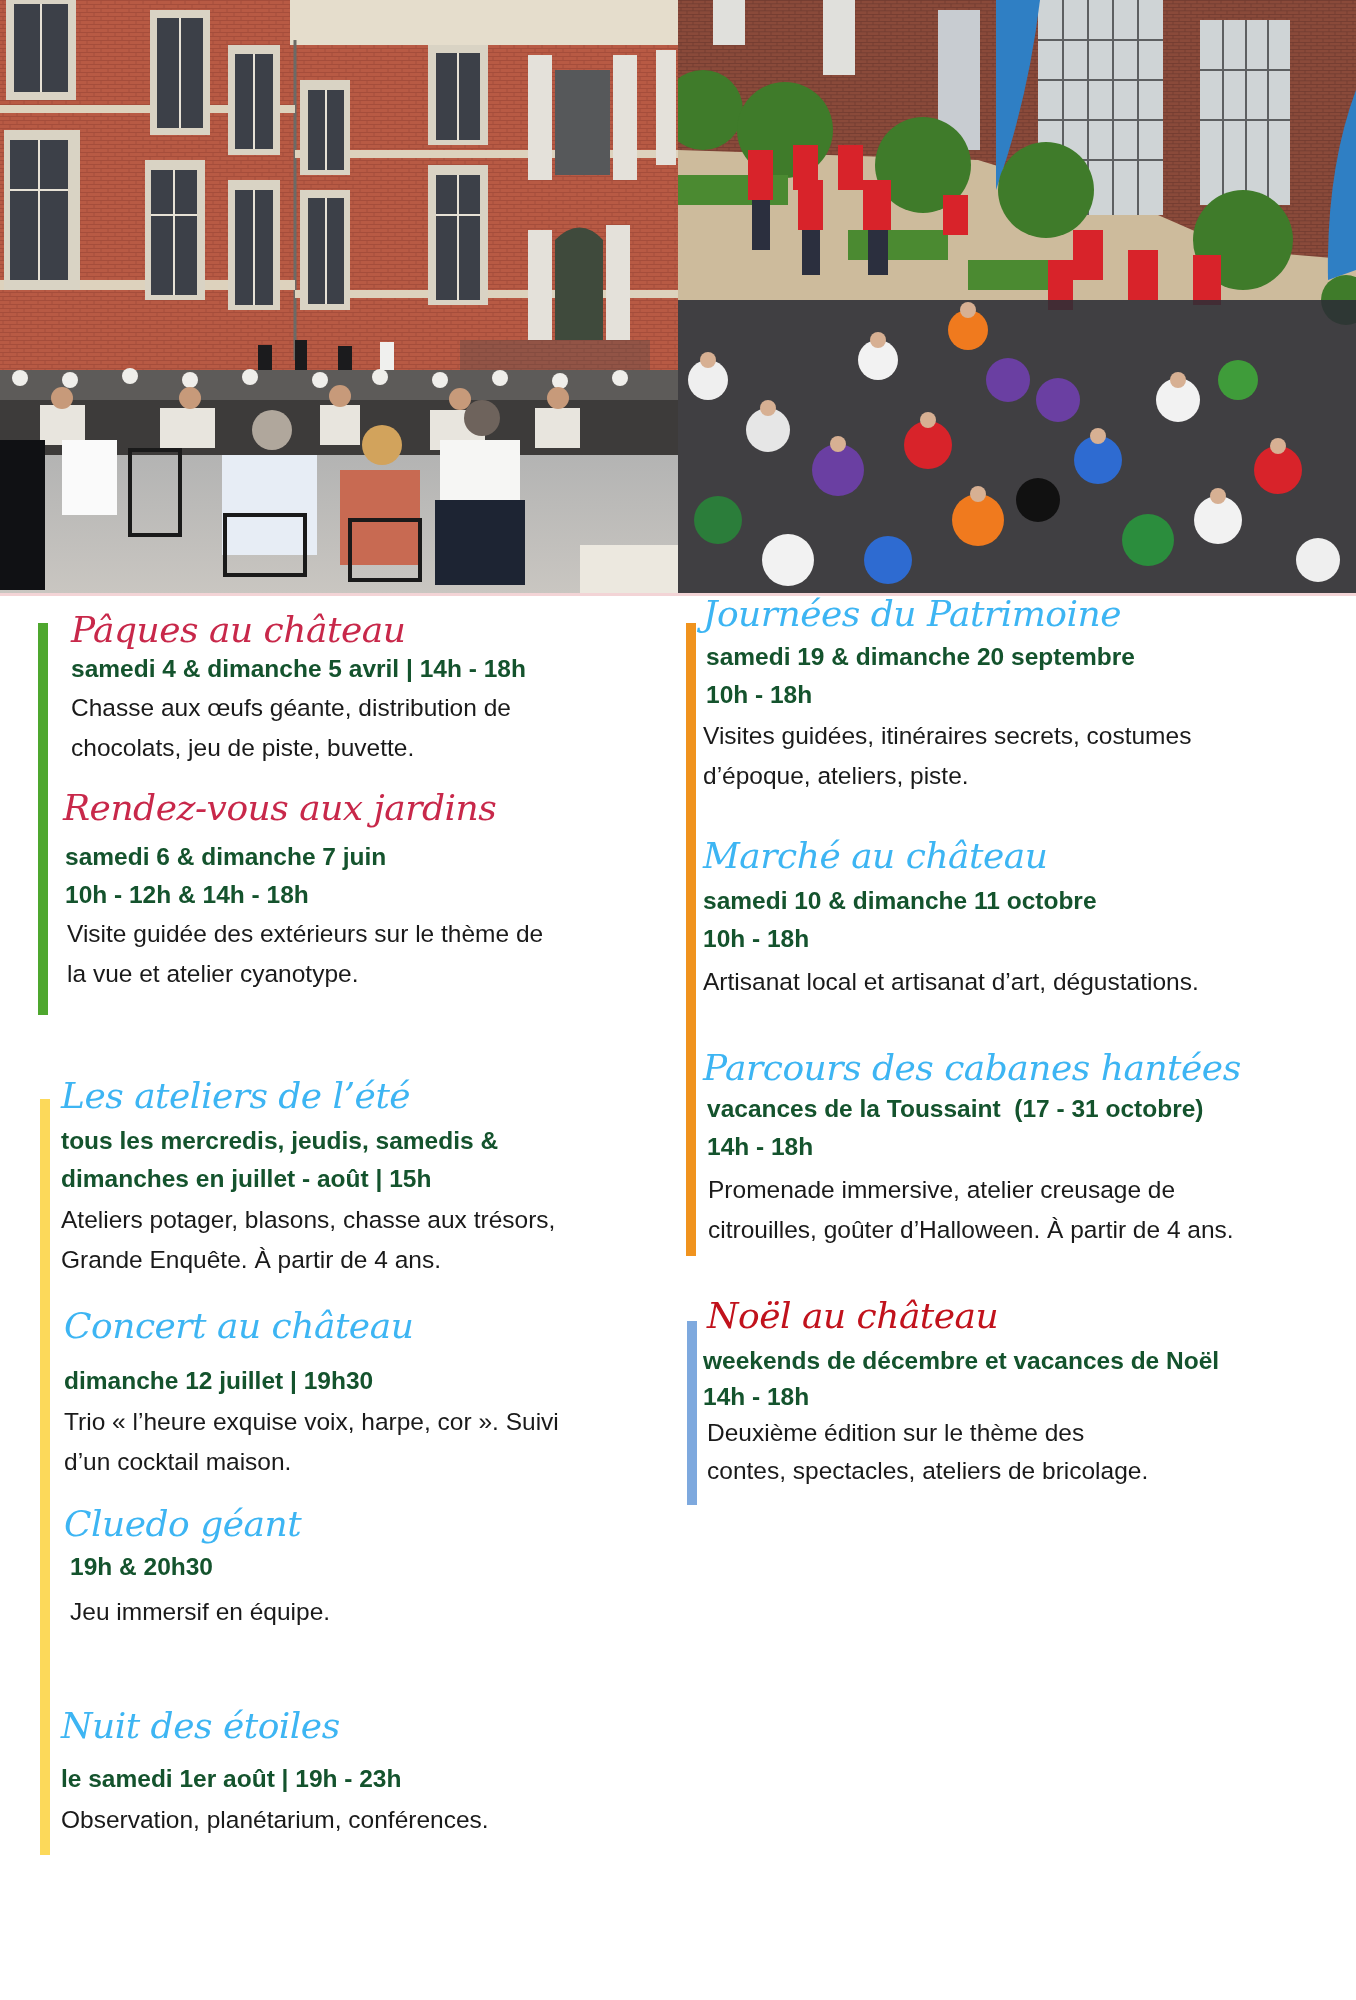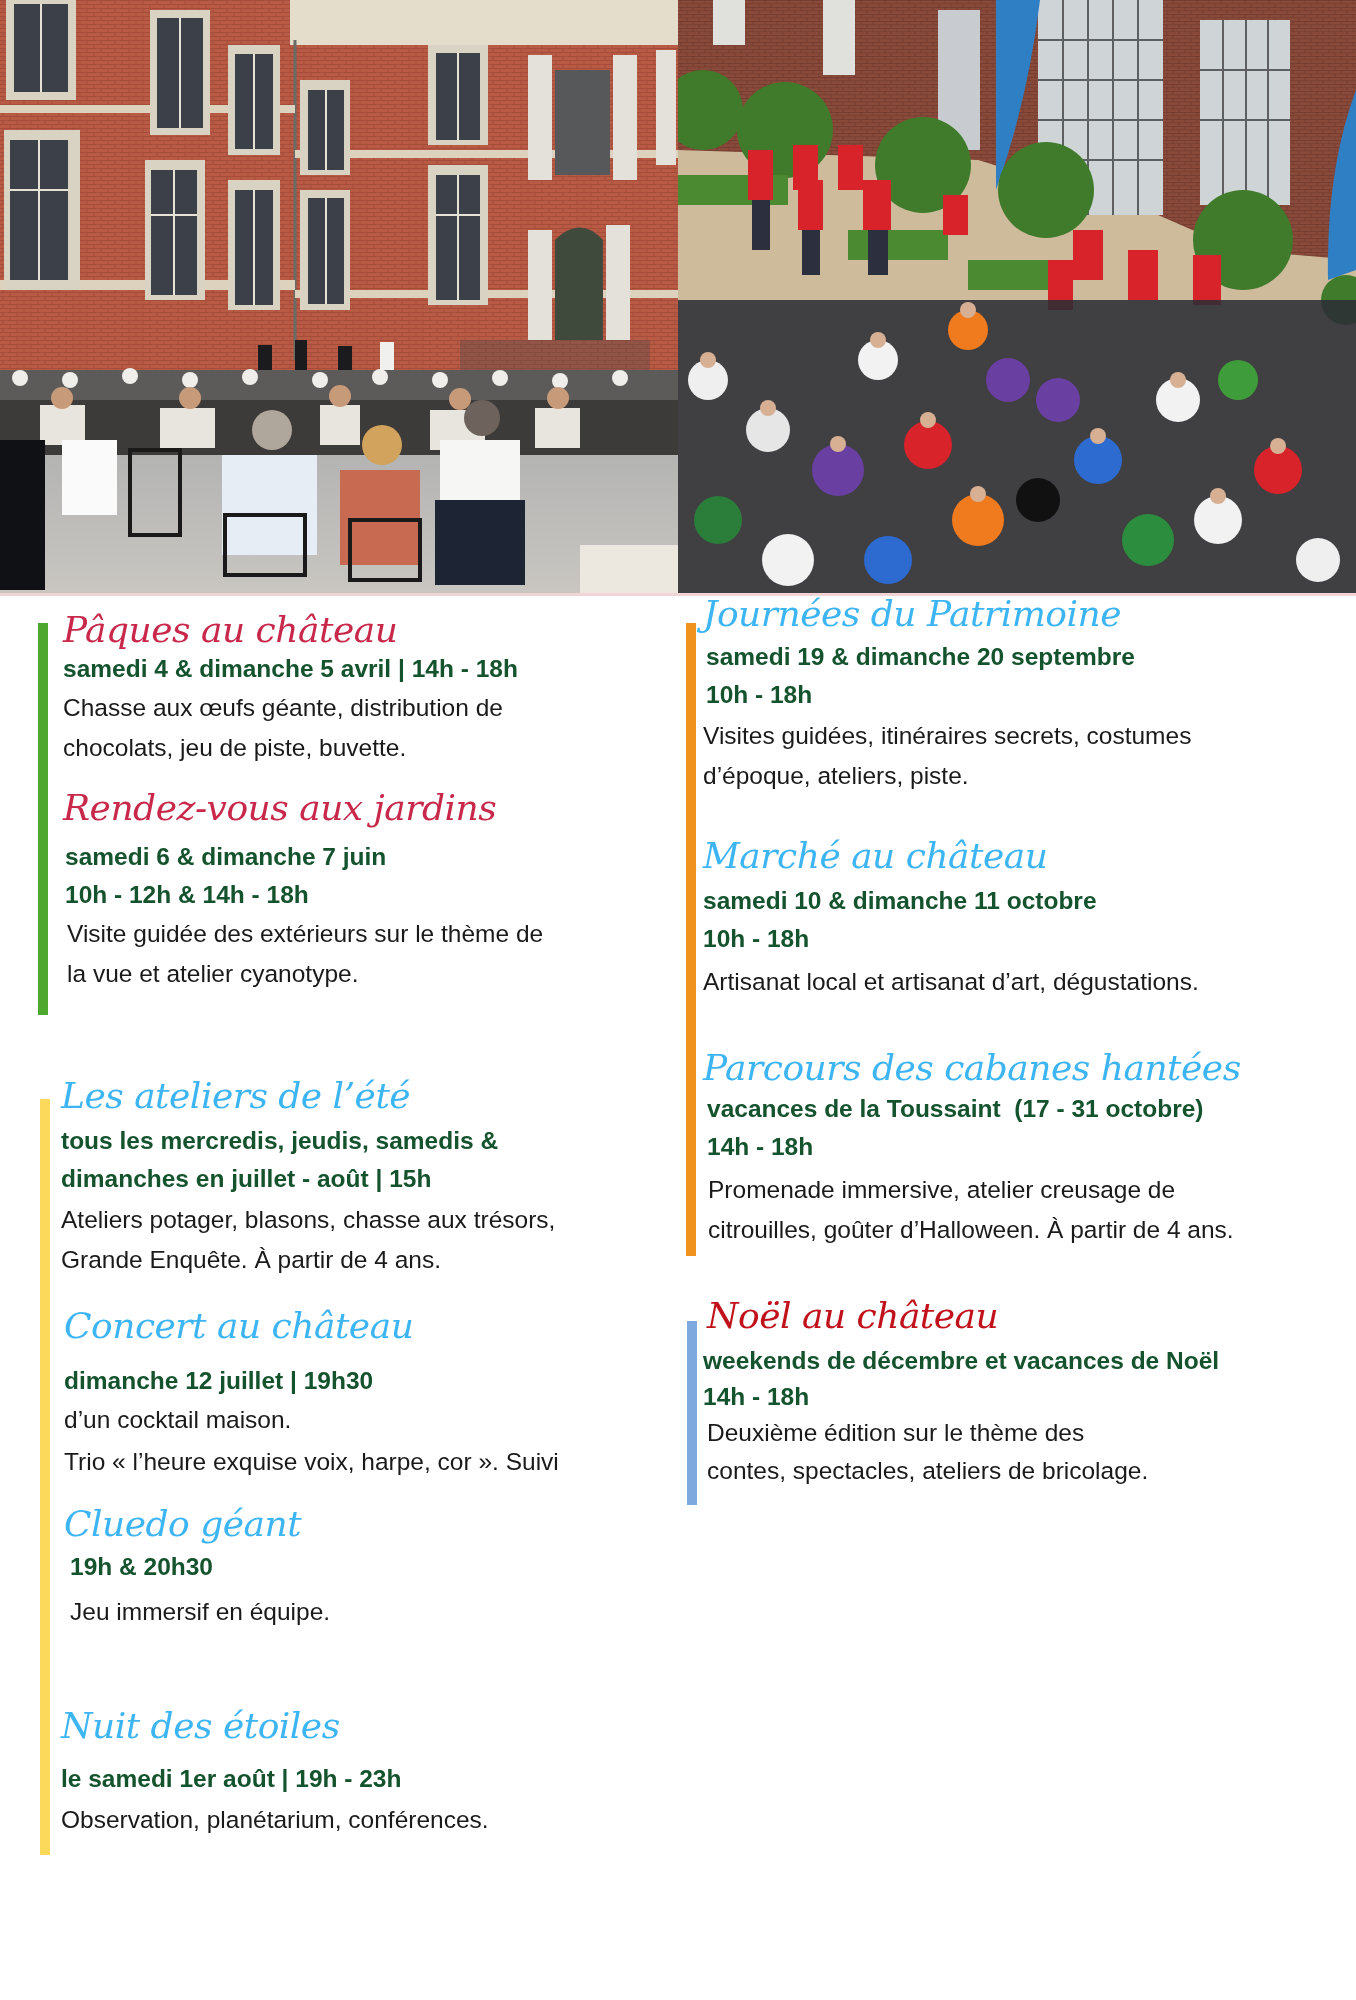--- a/index.html
+++ b/index.html
@@ -265,21 +265,21 @@
   </svg>
 </div>
 <div class="photo-strip"></div>
 
 <div class="bar" style="left:38px; top:623px; height:392px; background:#4ea72e;"></div>
 <div class="bar" style="left:40px; top:1099px; height:756px; background:#fcd95a;"></div>
 
 <div class="bar" style="left:686px; top:623px; height:633px; background:#f0931e;"></div>
 <div class="bar" style="left:687px; top:1321px; height:184px; background:#7ea9de;"></div>
 
-<div class="event" style="left:63px; top:606px;">
+<div class="event" style="left:71px; top:606px;">
   <div class="ev-title c-crimson">Pâques au château</div>
   <div class="ev-when" style="margin-top:-4px;">samedi 4 &amp; dimanche 5 avril | 14h - 18h</div>
   <div class="ev-desc">Chasse aux œufs géante, distribution de</div>
   <div class="ev-desc">chocolats, jeu de piste, buvette.</div>
 </div>
 
 <div class="event" style="left:63px; top:784px;">
   <div class="ev-title c-crimson">Rendez-vous aux jardins</div>
   <div class="ev-when" style="margin-top:6px; padding-left:2px;">samedi 6 &amp; dimanche 7 juin</div>
   <div class="ev-when" style="padding-left:2px;">10h - 12h &amp; 14h - 18h</div>
@@ -291,22 +291,22 @@
   <div class="ev-title c-blue">Les ateliers de l’été</div>
   <div class="ev-when" style="margin-top:2px;">tous les mercredis, jeudis, samedis &amp;</div>
   <div class="ev-when">dimanches en juillet - août  | 15h</div>
   <div class="ev-desc" style="margin-top:2px;">Ateliers potager, blasons, chasse aux trésors,</div>
   <div class="ev-desc">Grande Enquête. À partir de 4 ans.</div>
 </div>
 
 <div class="event" style="left:64px; top:1302px;">
   <div class="ev-title c-blue">Concert au château</div>
   <div class="ev-when" style="margin-top:12px;">dimanche 12 juillet | 19h30</div>
+  <div class="ev-desc" style="margin-top:2px;">Trio « l’heure exquise voix, harpe, cor ». Suivi</div>
   <div class="ev-desc">d’un cocktail maison.</div>
-  <div class="ev-desc" style="margin-top:2px;">Trio « l’heure exquise voix, harpe, cor ». Suivi</div>
 </div>
 
 <div class="event" style="left:64px; top:1500px;">
   <div class="ev-title c-blue">Cluedo géant</div>
   <div class="ev-when" style="padding-left:6px;">19h &amp; 20h30</div>
   <div class="ev-desc" style="margin-top:6px; padding-left:6px;">Jeu immersif en équipe.</div>
 </div>
 
 <div class="event" style="left:61px; top:1702px;">
   <div class="ev-title c-blue">Nuit des étoiles</div>

